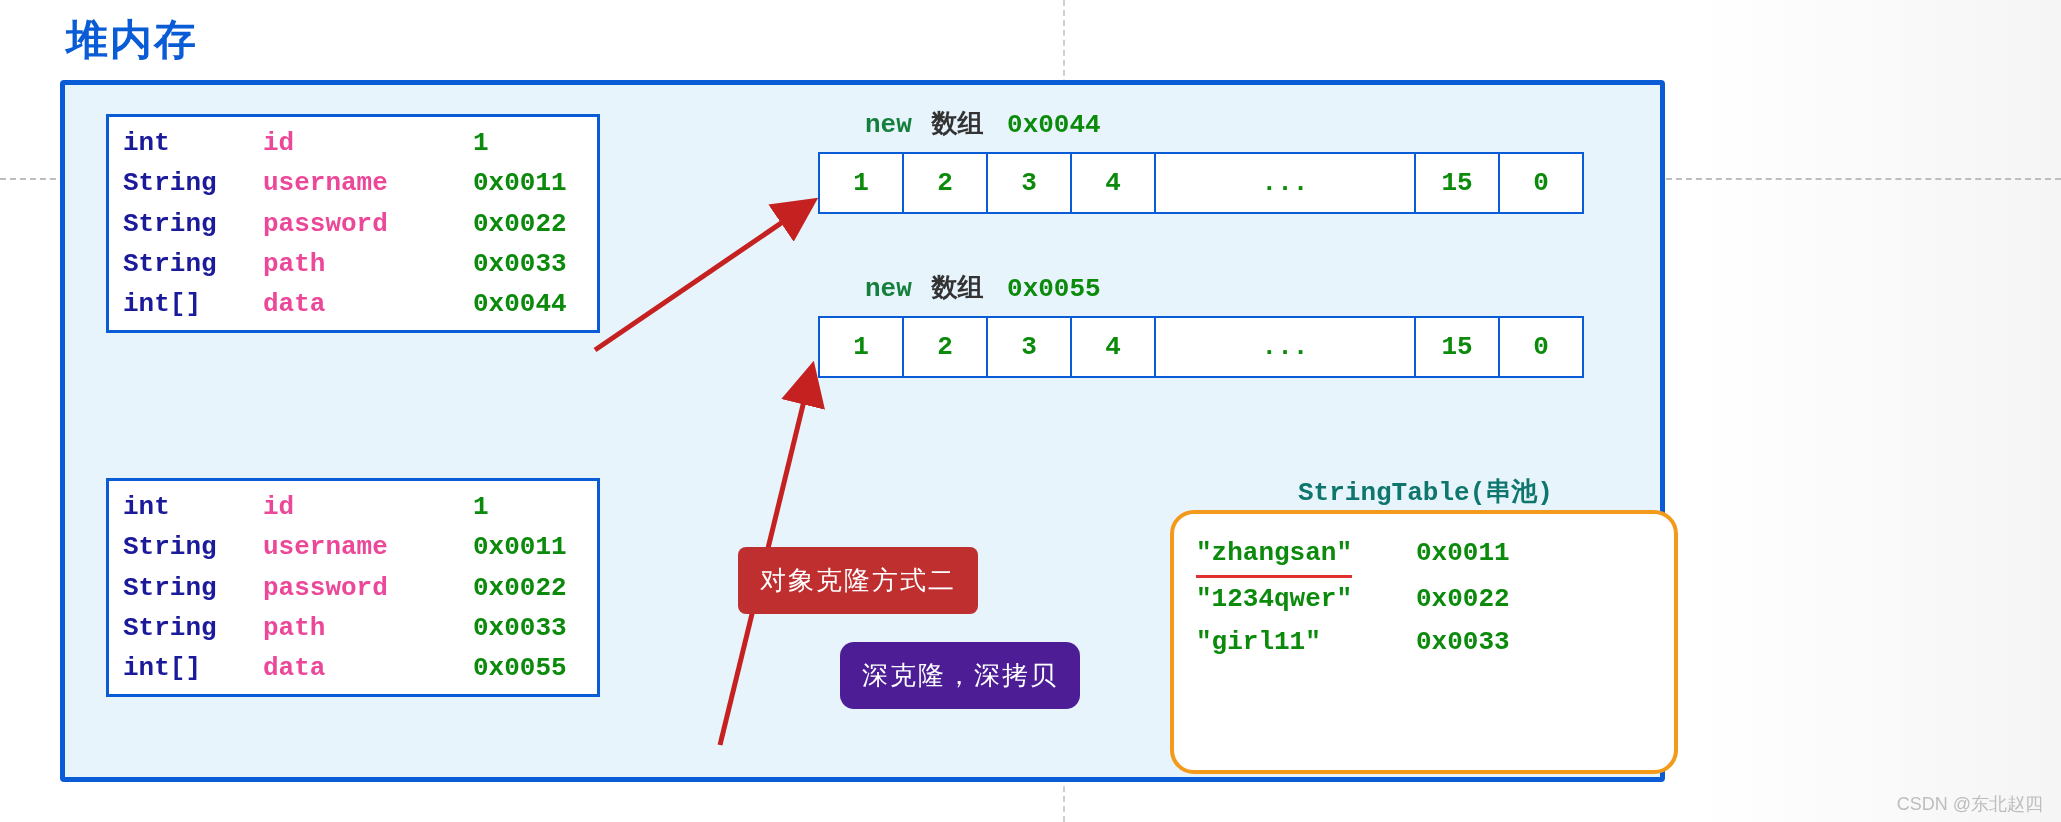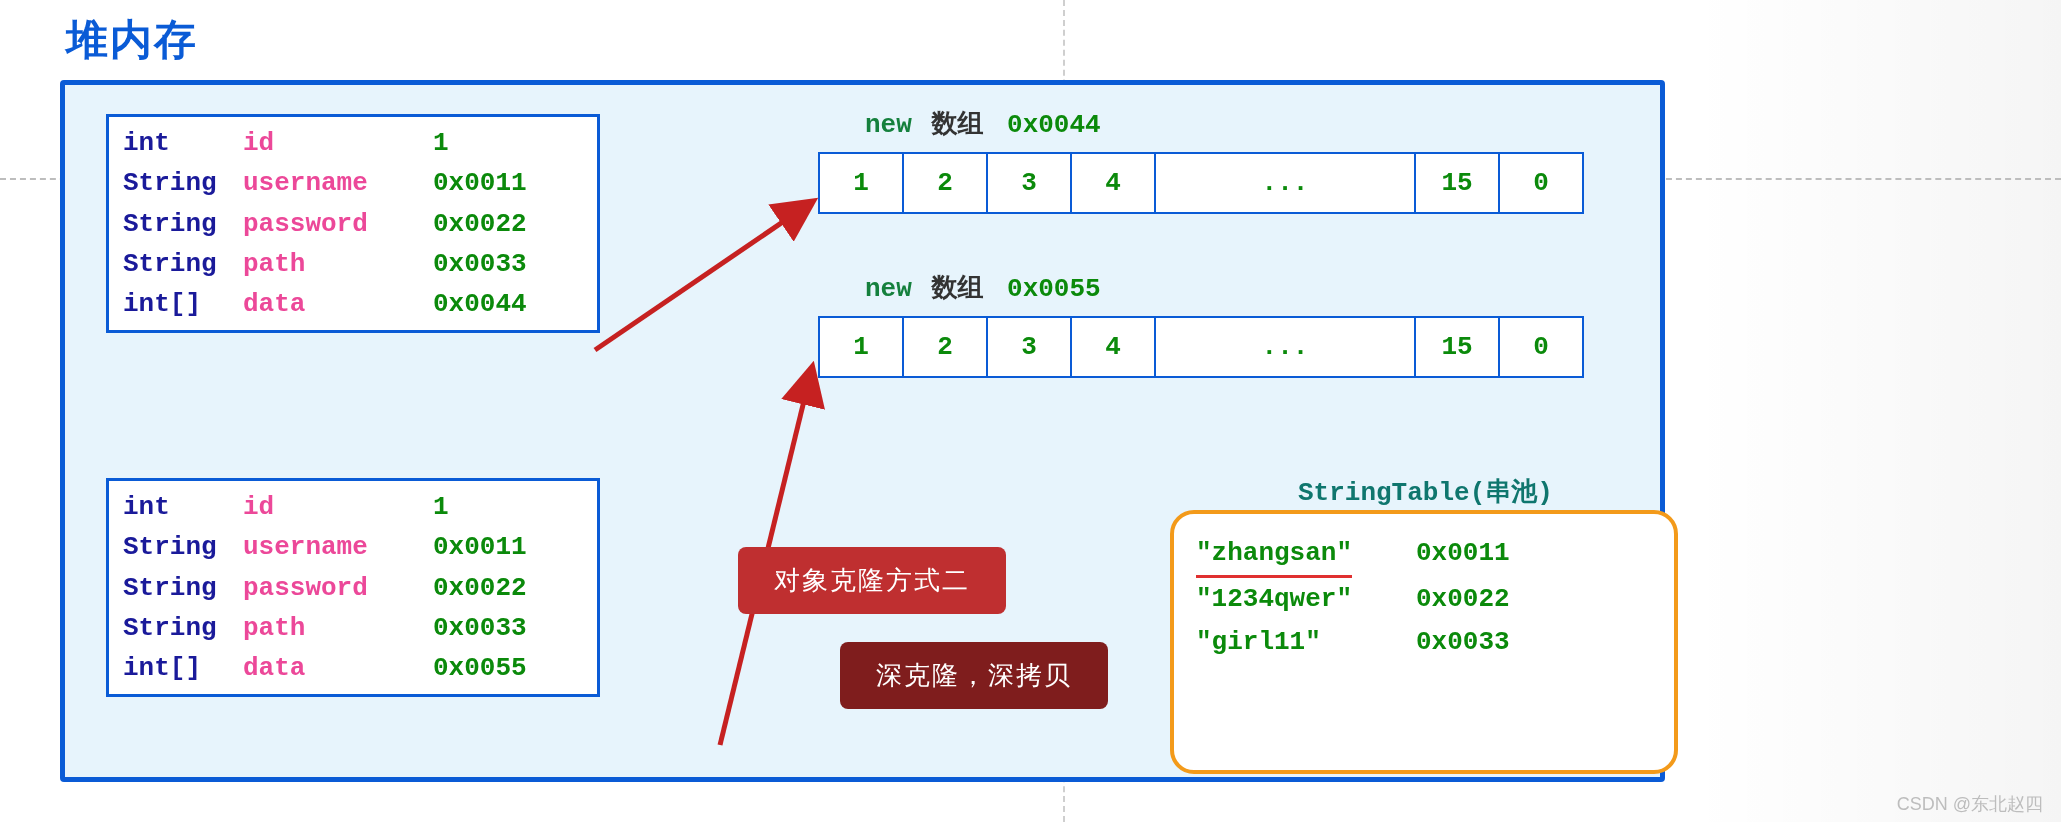--- a/index.html
+++ b/index.html
@@ -47,21 +47,21 @@
   .obj{
     position:absolute;
     border:3px solid #0a5bd6;
     background:#fff;
     padding:6px 14px 6px 14px;
     line-height:1.55;
     z-index:3;
   }
   .obj1{left:106px; top:114px; width:460px;}
   .obj2{left:106px; top:478px; width:460px;}
-  .row{display:flex;}
+  .row{display:flex;gap:20px;}
   .c-type{width:120px; color:#1a1a9a; font-weight:bold;}
   .c-name{width:190px; color:#ec4899; font-weight:bold;}
   .c-val{flex:1; text-align:left; color:#0b8a0b; font-weight:bold;}
   
   .arr-label{position:absolute; font-weight:bold; z-index:3;}
   .arr-label .kw{color:#15803d;}
   .arr-label .zh{color:#333; font-family:"Microsoft YaHei","SimHei",sans-serif; margin-left:4px;}
   .arr-label .addr{color:#0b8a0b; margin-left:8px;}
   .arr{
     position:absolute;
@@ -79,27 +79,27 @@
     font-weight:bold;
   }
   .arr .cell.wide{min-width:250px;}
   .arr .cell:last-child{border-right:none;}
   
   .callout{
     position:absolute;
     color:#fff;
     font-family:"Microsoft YaHei","SimHei",sans-serif;
     font-size:26px;
-    padding:16px 36px;
+    padding:16px 22px;
     border-radius:8px;
     z-index:3;
     letter-spacing:2px;
   }
   .red-box{background:#bf2f30; left:738px; top:547px;}
-  .teal-box{background:#7f1d1d; left:840px; top:642px;}
+  .teal-box{background:#4c1d95; left:840px; top:642px;border-radius:14px;}
   
   .pool-title{
     position:absolute;
     left:1298px; top:474px;
     color:#0f766e; font-weight:bold;
     z-index:3;
   }
   .pool{
     position:absolute;
     left:1170px; top:510px;

